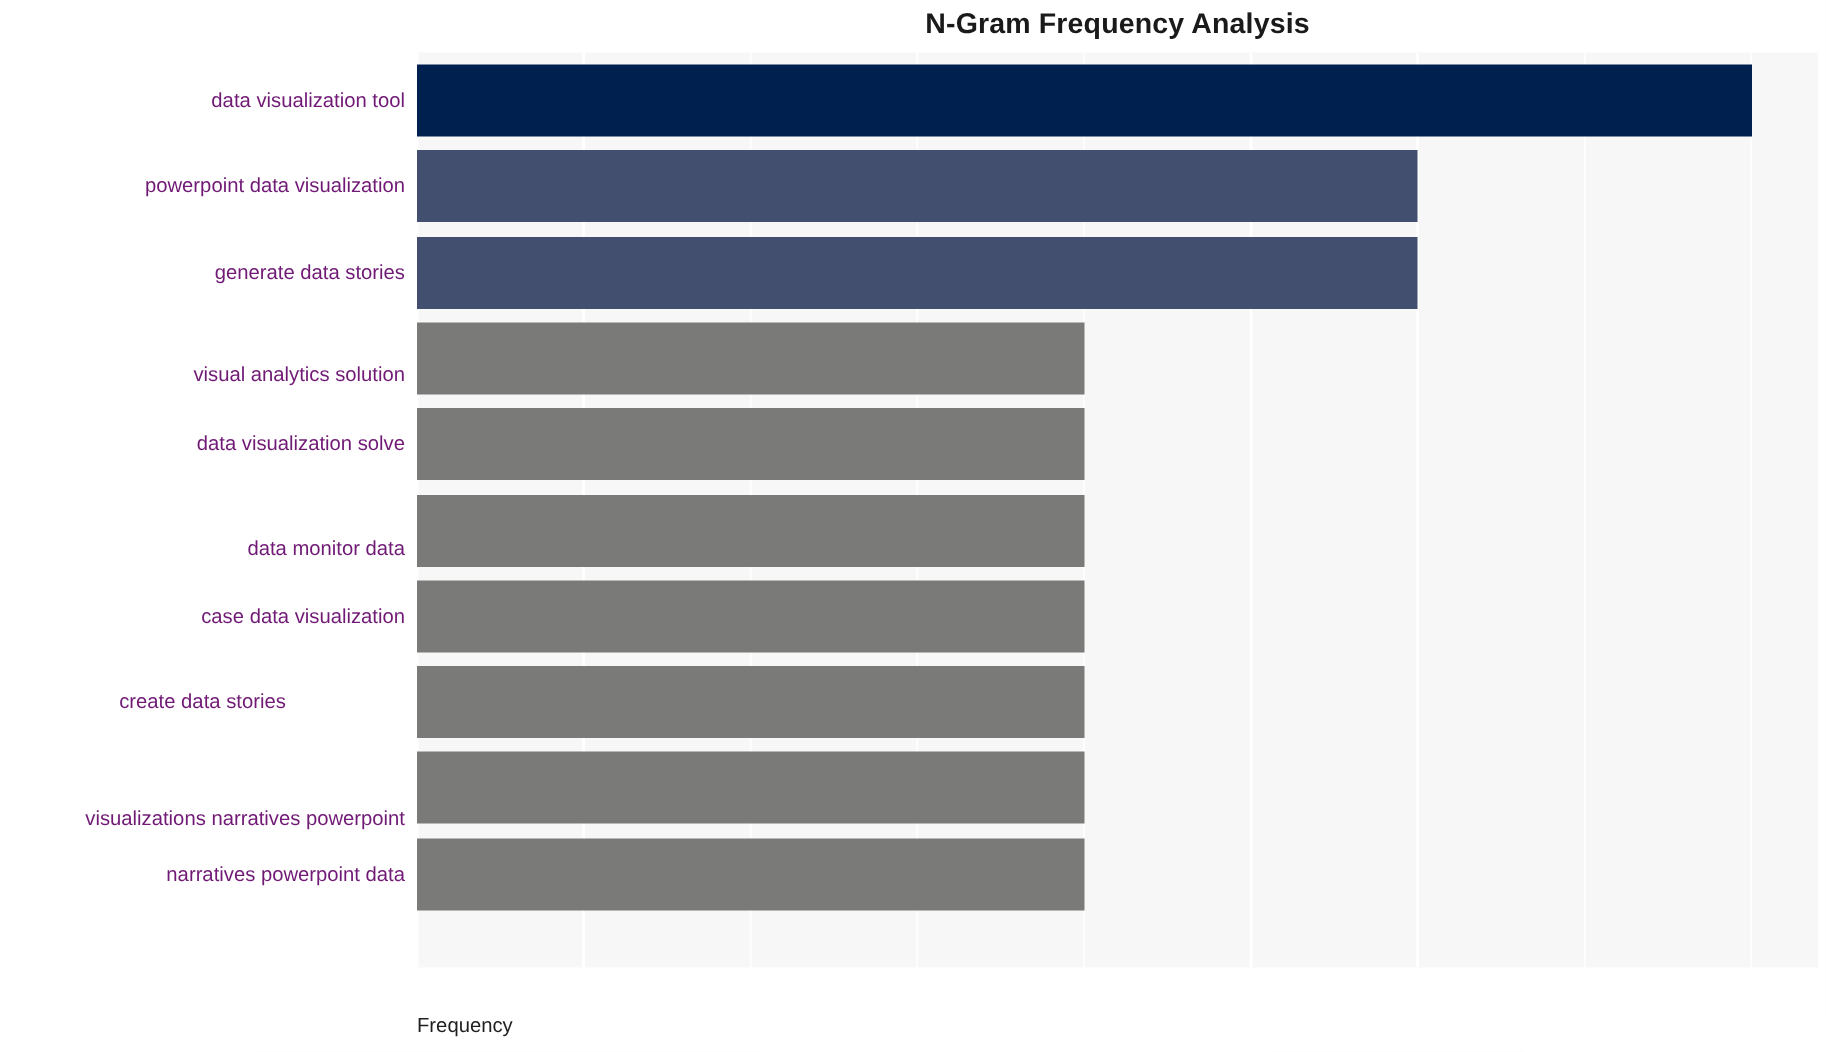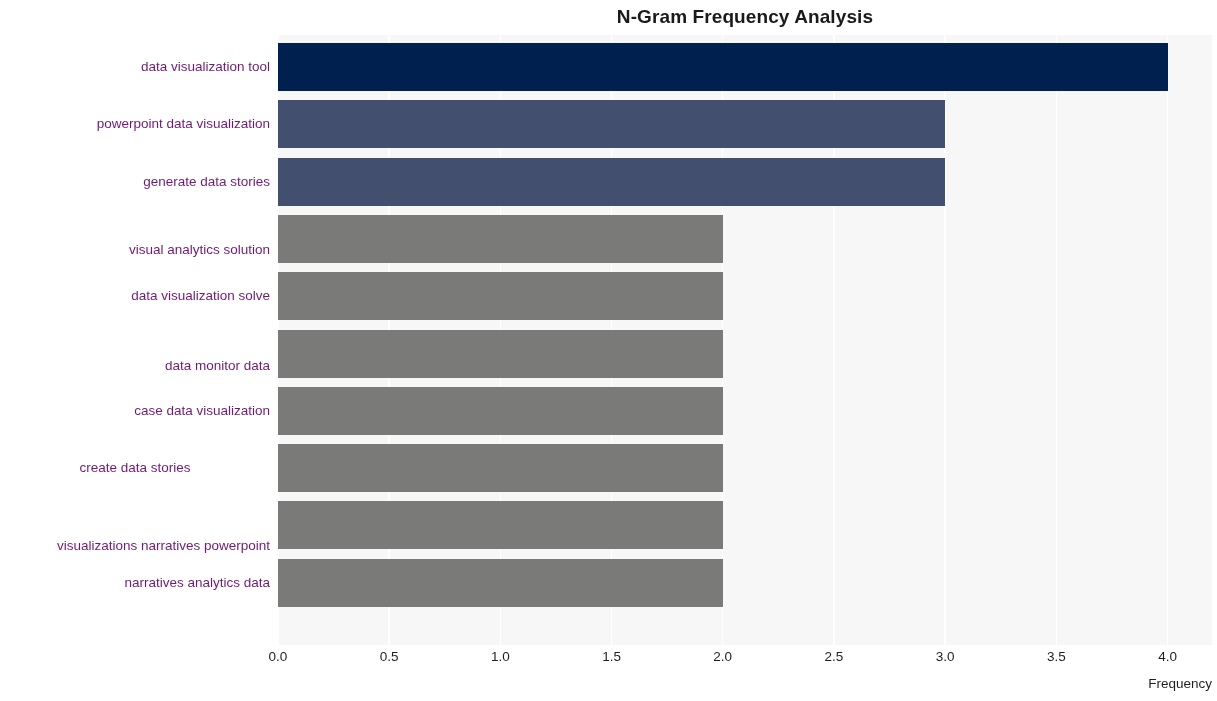--- a/index.html
+++ b/index.html
@@ -97,21 +97,21 @@
     transform: translateX(-50%);
     line-height: 1;
   }
 
   
   #xlabel {
     position: absolute;
     left: 278px;
     top: 676px;
     width: 934px;
-    text-align: right;
+    text-align: left;
     font-size: 13.5px;
     color: #1f1f1f;
     white-space: nowrap;
   }
 </style>
 </head>
 <body>
 
 <div id="figure">
 
@@ -146,29 +146,18 @@
   <div id="y-tick-layer">
       <div class="ytick-label" style="top: 25px;">data visualization tool</div>
       <div class="ytick-label" style="top: 139.6px;">generate data stories</div>
       <div class="ytick-label" style="top: 82.3px;">powerpoint data visualization</div>
       <div class="ytick-label" style="top: 208px;">visual analytics solution</div>
       <div class="ytick-label" style="top: 254.2px;">data visualization solve</div>
       <div class="ytick-label" style="top: 324px;">data monitor data</div>
       <div class="ytick-label" style="top: 368.8px;">case data visualization</div>
       <div class="ytick-label" style="top: 426.1px; text-align: center;">create data stories</div>
       <div class="ytick-label" style="top: 483.4px; margin-top: 21px;">visualizations narratives powerpoint</div>
-      <div class="ytick-label" style="top: 540.7px;">narratives analytics data</div>
-    </div>
-  <div id="x-tick-layer">
-      <div class="xtick-label" style="left: 0px;">0.0</div>
-      <div class="xtick-label" style="left: 111.19px;">0.5</div>
-      <div class="xtick-label" style="left: 222.381px;">1.0</div>
-      <div class="xtick-label" style="left: 333.571px;">1.5</div>
-      <div class="xtick-label" style="left: 444.762px;">2.0</div>
-      <div class="xtick-label" style="left: 555.952px;">2.5</div>
-      <div class="xtick-label" style="left: 667.143px;">3.0</div>
-      <div class="xtick-label" style="left: 778.333px;">3.5</div>
-      <div class="xtick-label" style="left: 889.524px;">4.0</div>
+      <div class="ytick-label" style="top: 540.7px;">narratives powerpoint data</div>
     </div>
 
   <div id="xlabel">Frequency</div>
 
 </div>
 
 </body></html>

